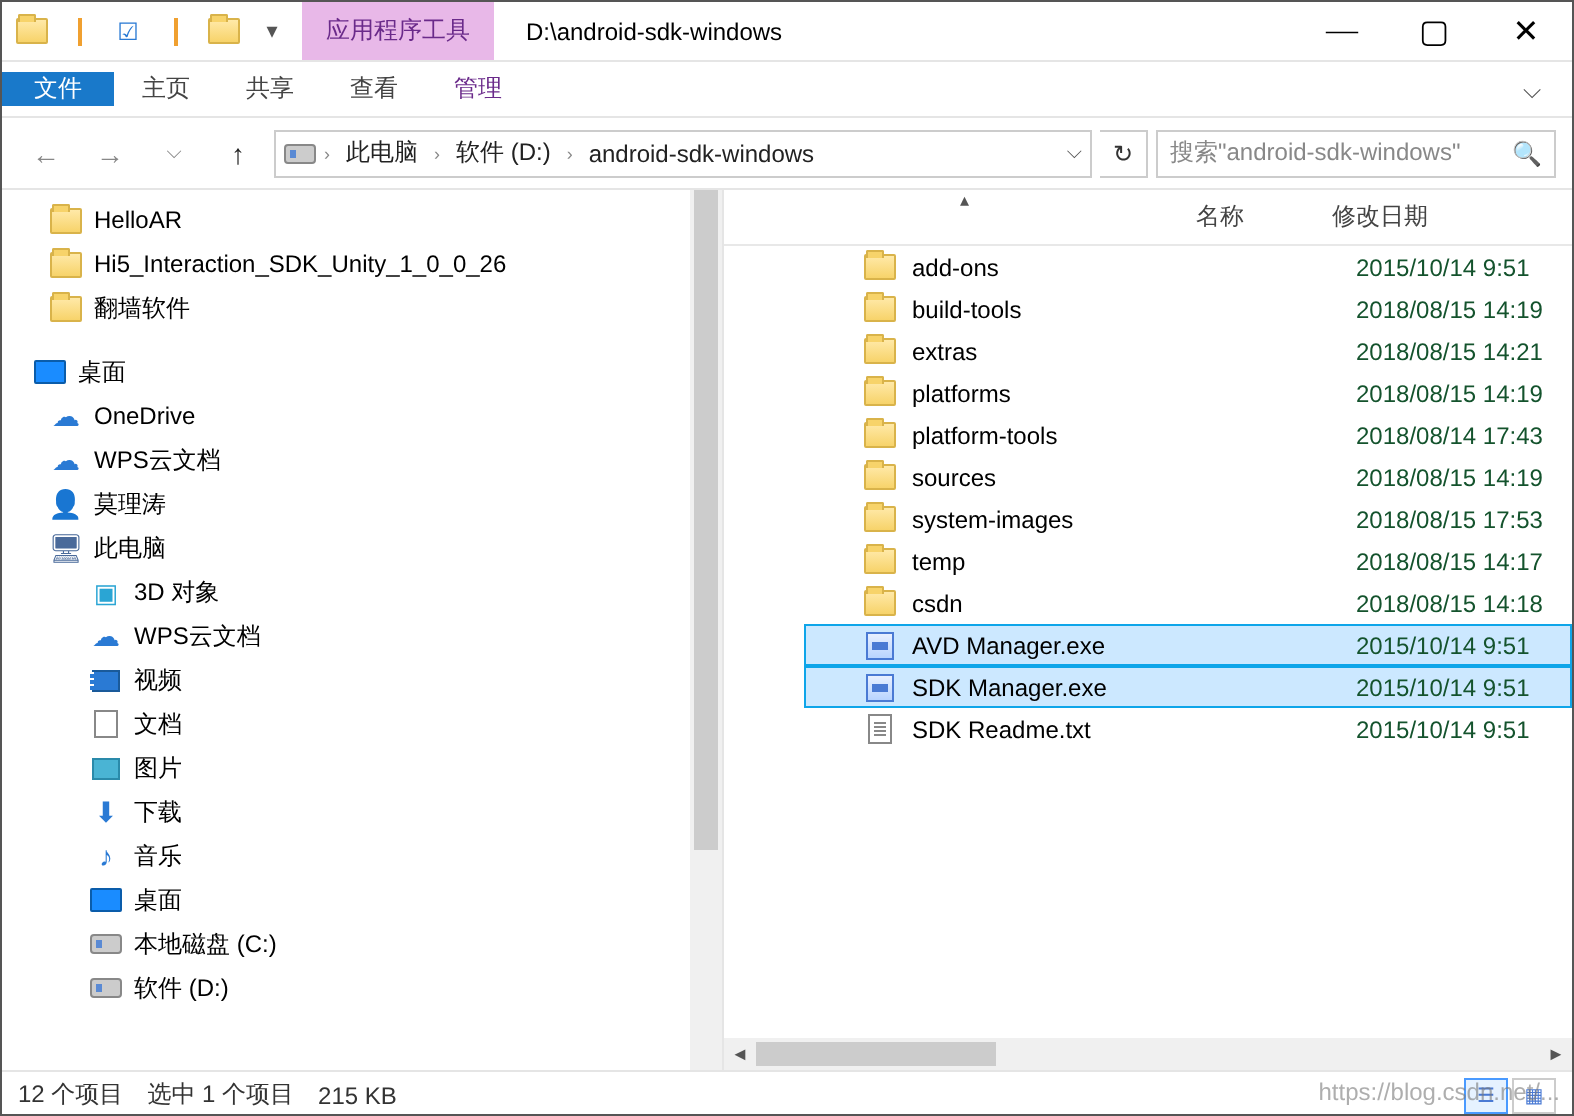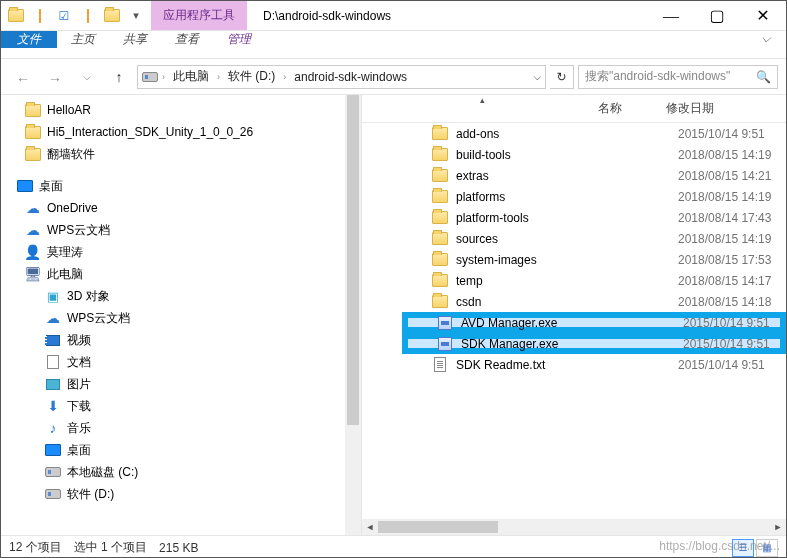--- a/index.html
+++ b/index.html
@@ -5,21 +5,21 @@
 * { margin: 0; padding: 0; box-sizing: border-box; font-family: "Microsoft YaHei", "Segoe UI", sans-serif; font-size: 12px; }
 body { background: #fff; width: 787px; height: 558px; overflow: hidden; border: 1px solid #555; position: relative; }
 .titlebar { height: 30px; display: flex; align-items: stretch; background: #fff; border-bottom: 1px solid #e5e5e5; }
 .qat { display: flex; align-items: center; padding: 0 4px; gap: 2px; }
 .qat-btn { width: 22px; height: 22px; display: flex; align-items: center; justify-content: center; }
 .orange-line { width: 2px; height: 14px; background: #f0a030; }
 .tab-context { background: #e8b8e8; color: #6a2a8a; padding: 0 12px; display: flex; flex-direction: column; align-items: center; justify-content: center; font-size: 11px; line-height: 11px; }
 .title-path { flex: 1; display: flex; align-items: center; padding-left: 16px; color: #000; }
 .win-controls { display: flex; }
 .win-btn { width: 46px; display: flex; align-items: center; justify-content: center; font-size: 16px; font-family: "Segoe UI Symbol"; }
-.ribbon-tabs { height: 28px; display: flex; align-items: flex-start; border-bottom: 1px solid #e5e5e5; font-style: italic; }
+.ribbon-tabs { height: 28px; display: flex; align-items: center; border-bottom: 1px solid #e5e5e5; }
 .file-tab { background: #1979ca; color: #fff; padding: 0 16px; display: flex; align-items: center; }
 .r-tab { padding: 0 14px; display: flex; align-items: center; color: #444; }
 .r-tab.ctx { color: #6a2a8a; }
 .ribbon-expand { margin-left: auto; width: 40px; display: flex; align-items: center; justify-content: center; color: #555; }
 .navbar { height: 36px; display: flex; align-items: center; padding: 4px 8px; gap: 4px; border-bottom: 1px solid #e5e5e5; }
 .nav-arrow { width: 28px; height: 24px; display: flex; align-items: center; justify-content: center; color: #888; font-size: 14px; }
 .nav-arrow.enabled { color: #222; }
 .breadcrumb { flex: 1; height: 24px; border: 1px solid #ccc; display: flex; align-items: center; padding: 0 4px; gap: 4px; background: #fff; }
 .bc-seg { display: flex; align-items: center; gap: 2px; padding: 0 4px; color: #222; }
 .bc-sep { color: #888; font-size: 9px; }
@@ -41,24 +41,24 @@
 .drive-ico::after { content:""; position:absolute; left:2px; top:2px; width:3px; height:4px; background:#5a8ad4; }
 .scrollbar-v { position: absolute; right: 0; top: 0; bottom: 0; width: 16px; background: #f0f0f0; }
 .scrollbar-v .thumb { position: absolute; left: 2px; right: 2px; top: 0; height: 330px; background: #ccc; }
 .content { flex: 1; display: flex; flex-direction: column; position: relative; }
 .col-headers { height: 28px; display: flex; align-items: center; border-bottom: 1px solid #e8e8e8; padding-left: 12px; color: #444; }
 .col-name { width: 248px; text-align: right; }
 .col-date { width: 120px; margin-left: 44px; }
 .sort-ind { position: absolute; left: 118px; top: 0; color: #555; font-size: 9px; }
 .file-list { flex: 1; overflow: hidden; padding-left: 40px; }
 .file-row { height: 21px; display: flex; align-items: center; padding-left: 30px; }
-.file-row.selected { background: #cce8ff; border: 6px solid #0ea5e9; padding-left: 29px; }
+.file-row.selected { background: #cce8ff; border: 1px solid #0ea5e9; padding-left: 29px; }
 .file-row .ficon { width: 16px; height: 16px; margin-right: 8px; display: flex; align-items: center; justify-content: center; }
 .file-name { width: 222px; }
-.file-date { color: #737373; }
+.file-date { color: #14532d; }
 .exe-ico { width: 14px; height: 14px; border: 1px solid #4a7ad4; background: linear-gradient(#e8f0ff,#b8d4ff); position: relative; }
 .exe-ico::after { content:""; position:absolute; left:2px; top:4px; width:8px; height:4px; background:#4a7ad4; }
 .txt-ico { width: 12px; height: 15px; border: 1px solid #888; background: #fff; position: relative; }
 .txt-ico::before { content:""; position:absolute; left:2px; top:3px; width:6px; height:1px; background:#888; box-shadow: 0 2px #888, 0 4px #888, 0 6px #888; }
 .scrollbar-h { height: 16px; background: #f0f0f0; display: flex; align-items: center; }
 .scrollbar-h .arrow { width: 16px; text-align: center; color: #555; font-size: 9px; }
 .scrollbar-h .track { flex: 1; height: 12px; position: relative; }
 .scrollbar-h .thumb-h { position: absolute; left: 0; width: 120px; top: 0; bottom: 0; background: #ccc; }
 .statusbar { height: 24px; border-top: 1px solid #e5e5e5; display: flex; align-items: center; padding: 0 8px; gap: 12px; color: #333; }
 .status-right { margin-left: auto; display: flex; gap: 2px; }

